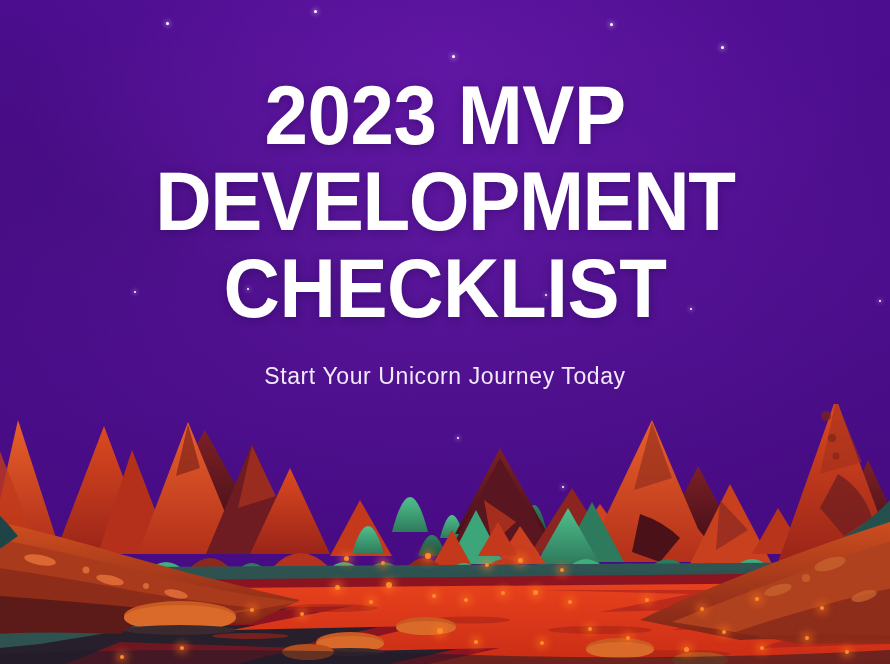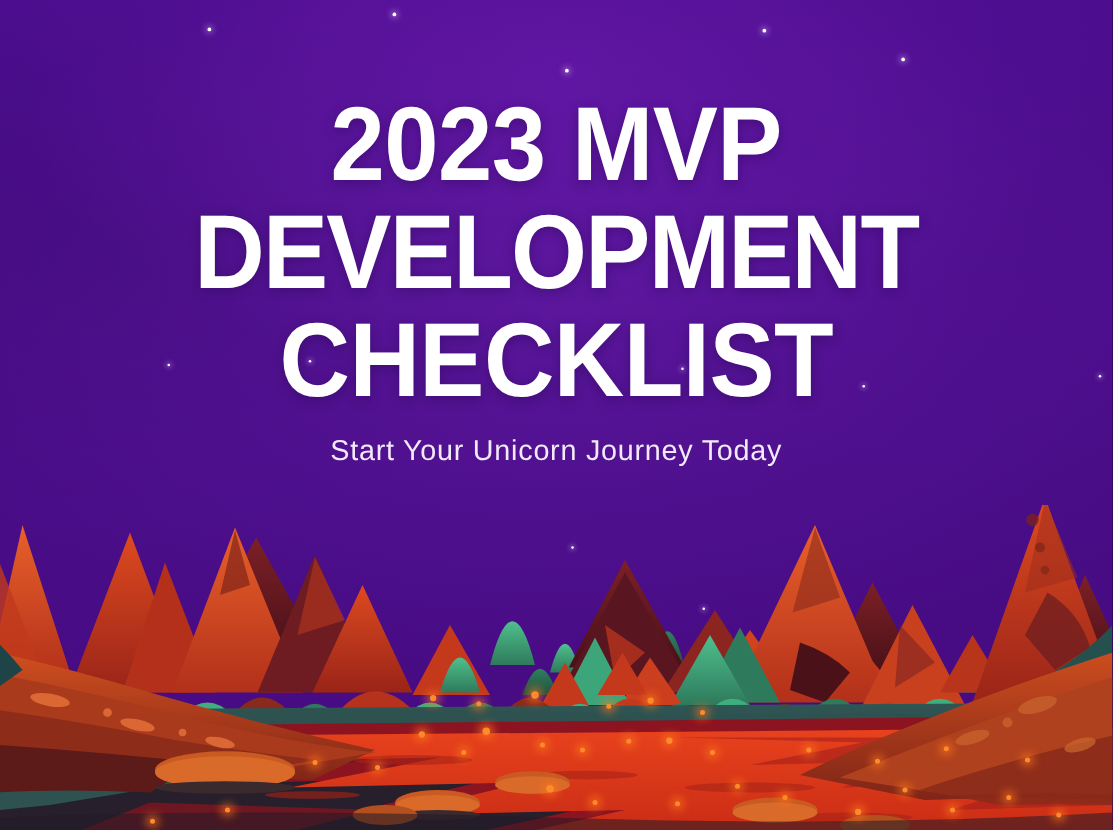--- a/index.html
+++ b/index.html
@@ -82,21 +82,21 @@
     text-transform: uppercase;
     transform: scaleX(0.93);
     text-shadow: 0 2px 10px rgba(30,0,60,0.35);
   }
   .hl-line { display: block; }
   .hl-1 { font-size: 84px; }
   .hl-2 { font-size: 84px; margin-top: 4px; letter-spacing: -1.5px; }
   .hl-3 { font-size: 84px; margin-top: 4px; letter-spacing: -0.5px; }
 
   .subtitle {
-    margin: 18px 0 0 0;
+    margin: 34px 0 0 0;
     color: #f2e9fb;
     font-family: "Liberation Sans", sans-serif;
     font-weight: 400;
     font-size: 23px;
     letter-spacing: 0.6px;
   }
 </style>
 </head>
 <body>
 

